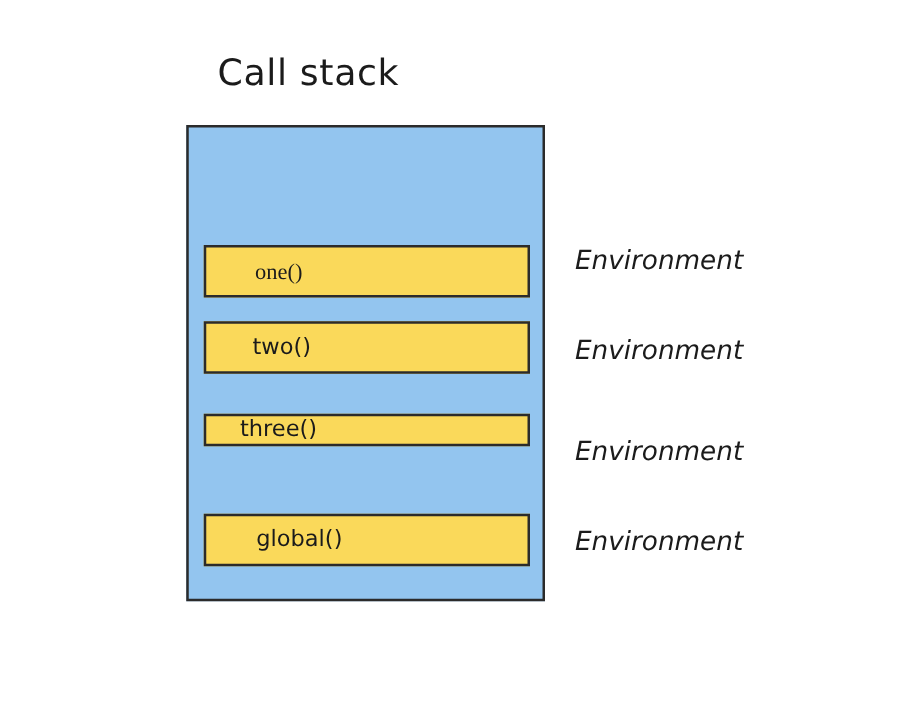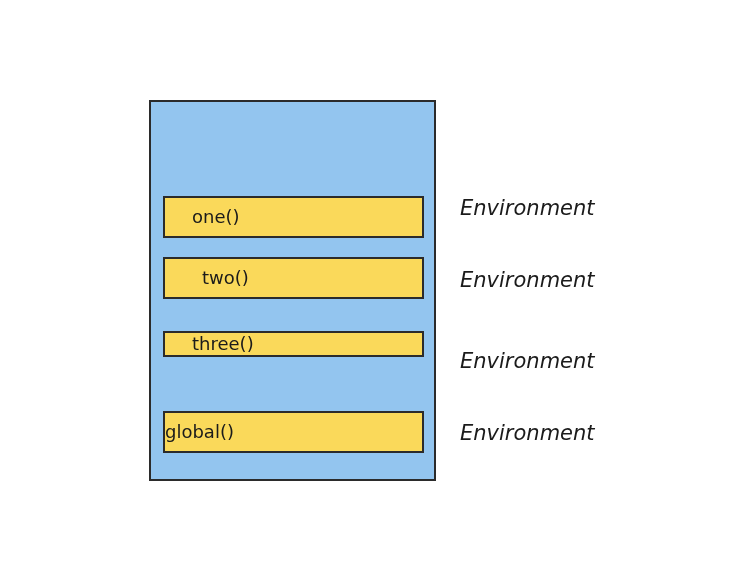--- a/index.html
+++ b/index.html
@@ -62,24 +62,24 @@
     color: #1b1b1b;
     white-space: nowrap;
     line-height: 1;
   }
 
   #frame-box-0 { top: 196px; height: 42px; }
   #frame-box-1 { top: 257px; height: 42px; }
   #frame-box-2 { top: 331px; height: 26px; }
   #frame-box-3 { top: 411px; height: 42px; }
 
-  #frame-box-0 .frame-label { padding-left: 27px; }
+  #frame-box-0 .frame-label { padding-left: 39px; font-family: Liberation Serif, serif; }
   #frame-box-1 .frame-label { padding-left: 37px; }
   #frame-box-2 .frame-label { padding-left: 27px; }
-  #frame-box-3 .frame-label { }
+  #frame-box-3 .frame-label { padding-left: 40px; }
 
   
   .environment-label {
     position: absolute;
     left: 460px;
     font-family: "DejaVu Sans", sans-serif;
     font-size: 21px;
     color: #1b1b1b;
     white-space: nowrap;
     line-height: 1;
@@ -88,20 +88,21 @@
   #environment-label-0 { top: 198px; }
   #environment-label-1 { top: 270px; }
   #environment-label-2 { top: 351px; }
   #environment-label-3 { top: 423px; }
 </style>
 </head>
 <body>
 
 <div id="canvas">
 
+  <div id="diagram-title">Call stack</div>
 
   <div id="stack-container"></div>
 
   <div class="frame-box" id="frame-box-0">
     <span class="frame-label">one()</span>
   </div>
   <div class="environment-label" id="environment-label-0">Environment</div>
 
   <div class="frame-box" id="frame-box-1">
     <span class="frame-label">two()</span>

